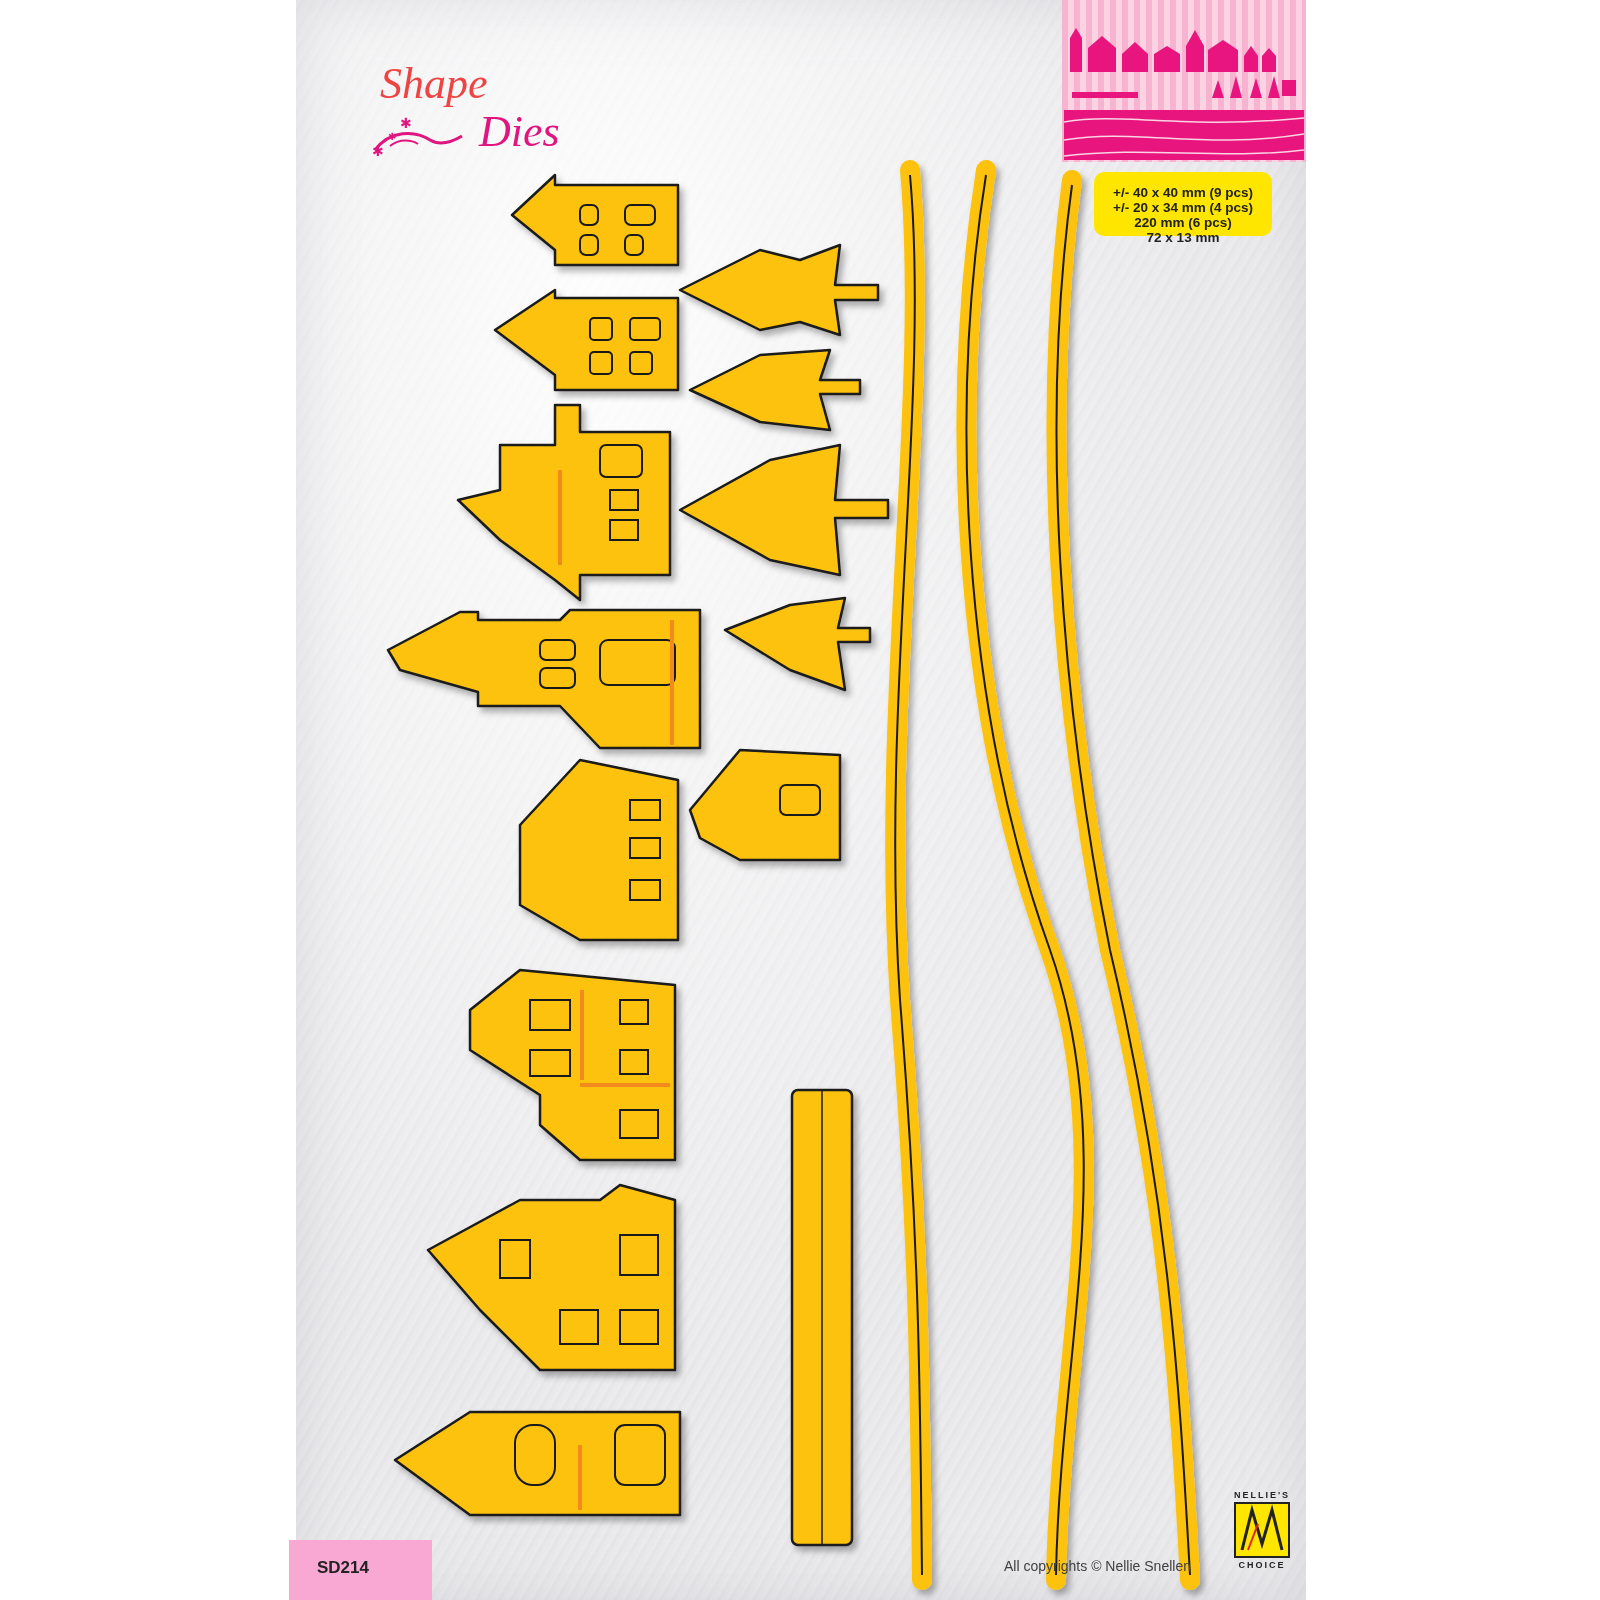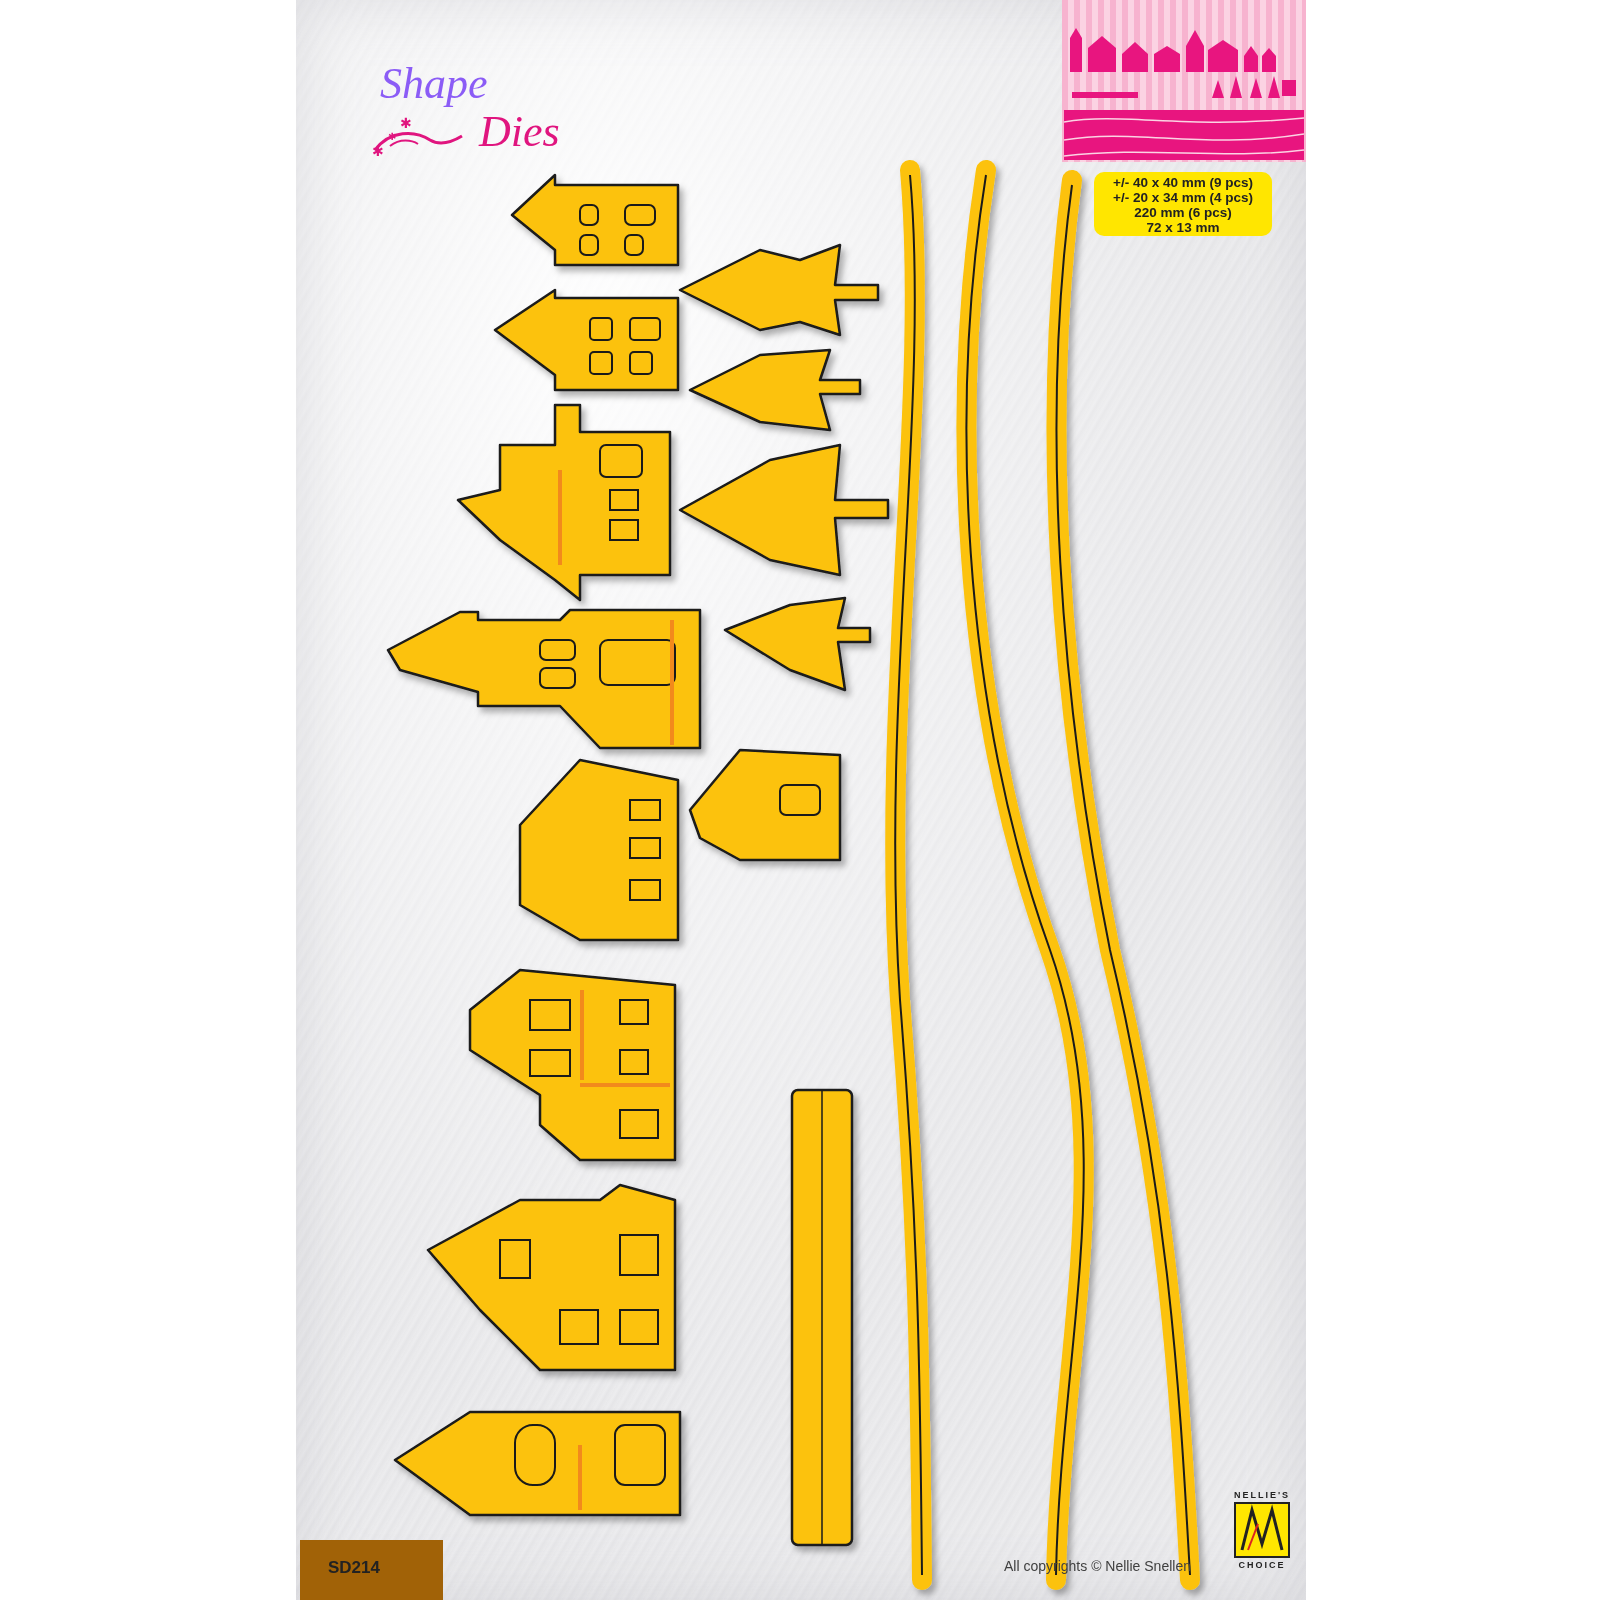--- a/index.html
+++ b/index.html
@@ -3,29 +3,29 @@
 <meta charset="utf-8">
 <style>
   html,body{margin:0;padding:0;}
   body{width:1600px;height:1600px;background:#ffffff;position:relative;overflow:hidden;font-family:"Liberation Sans",sans-serif;}
   .card{position:absolute;left:296px;top:0;width:1010px;height:1600px;
     background:
       radial-gradient(ellipse at 30% 20%, rgba(255,255,255,0.9), rgba(230,230,232,0.6) 60%),
       repeating-linear-gradient(120deg, #ececee 0px, #f6f6f8 3px, #e4e4e7 6px, #f2f2f4 10px);
     box-shadow:inset 0 0 60px rgba(180,180,190,0.35);}
   .logo{position:absolute;left:370px;top:58px;width:200px;height:100px;}
-  .logo .shape{position:absolute;left:10px;top:0;font-family:"Liberation Serif",serif;font-style:italic;font-size:44px;color:#8b5cf6;}
+  .logo .shape{position:absolute;left:10px;top:0;font-family:"Liberation Serif",serif;font-style:italic;font-size:44px;color:#ef4444;}
   .logo .dies{position:absolute;left:92px;top:48px;font-family:"Liberation Serif",serif;font-style:italic;font-size:44px;color:#e0157f;margin-left:17px;}
   .logo svg{position:absolute;left:0;top:52px;}
   .preview{position:absolute;left:1062px;top:0;width:244px;height:162px;
     background:repeating-linear-gradient(90deg,#f7b3cf 0 6px,#fbd3e3 6px 12px);}
   .preview .wave{position:absolute;left:2px;top:110px;width:240px;height:50px;background:#e8157f;}
   .specs{position:absolute;left:1094px;top:172px;width:178px;height:64px;background:#ffe600;border-radius:10px;
-    text-align:center;font-weight:bold;font-size:13.5px;line-height:15px;color:#222;padding-top:3px;box-sizing:border-box;}
-  .sku{position:absolute;left:300px;top:1540px;width:143px;height:60px;background:#a16207;}
+    text-align:center;font-weight:bold;font-size:13.5px;line-height:15px;color:#222;padding-top:13px;box-sizing:border-box;}
+  .sku{position:absolute;left:289px;top:1540px;width:143px;height:60px;background:#f9a8d4;}
   .sku span{position:absolute;left:28px;top:18px;font-weight:bold;font-size:17px;color:#222;}
   .copy{position:absolute;left:1004px;top:1558px;font-size:14px;color:#404040;}
   .brand{position:absolute;left:1215px;top:1490px;width:62px;height:90px;margin-left:16px;}
   .brand .t{font-size:9px;font-weight:bold;letter-spacing:2px;color:#222;text-align:center;}
   .brand .box{width:52px;height:52px;margin:2px auto;border:2px solid #222;background:#ffe600;position:relative;}
   svg.dies{position:absolute;left:0;top:0;}
 </style>
 </head>
 <body>
 

